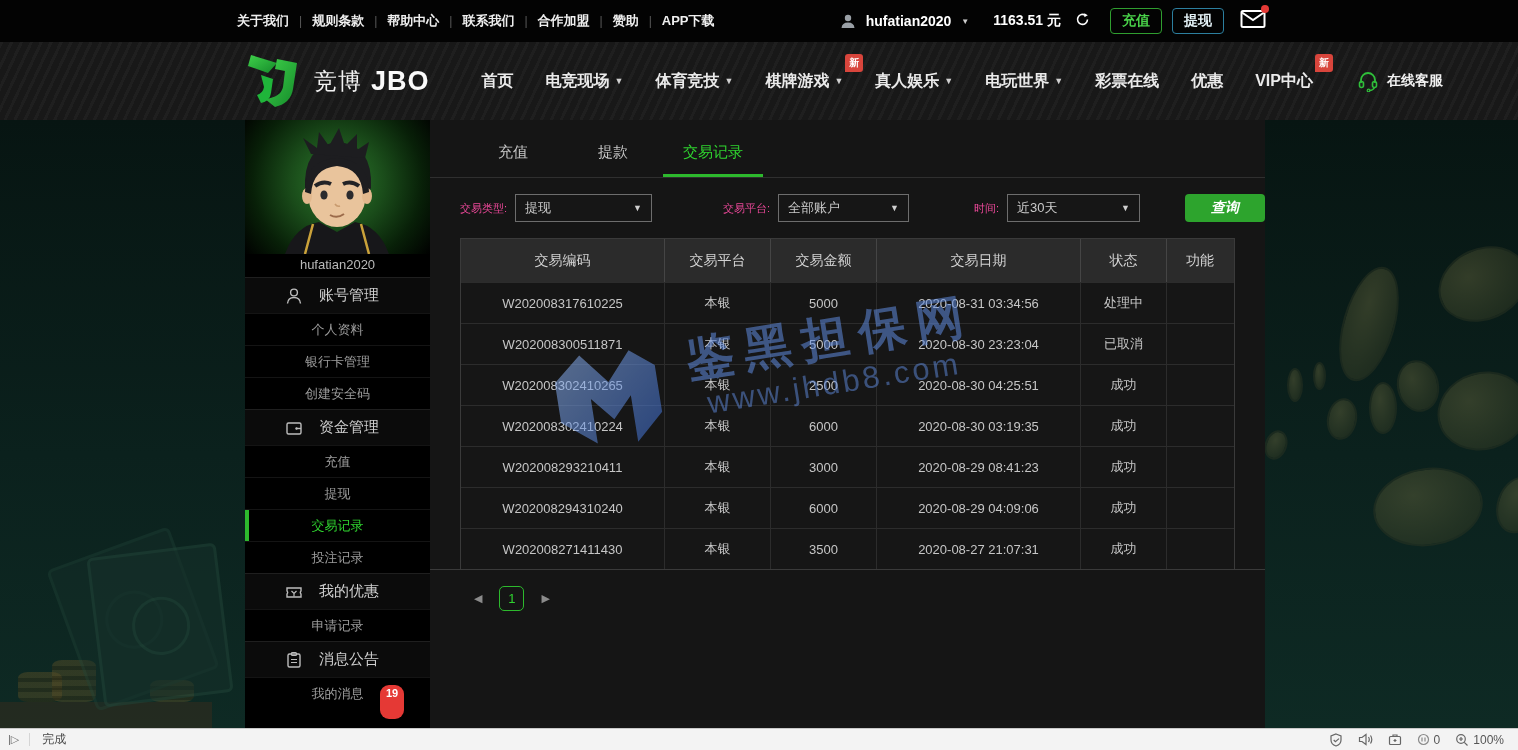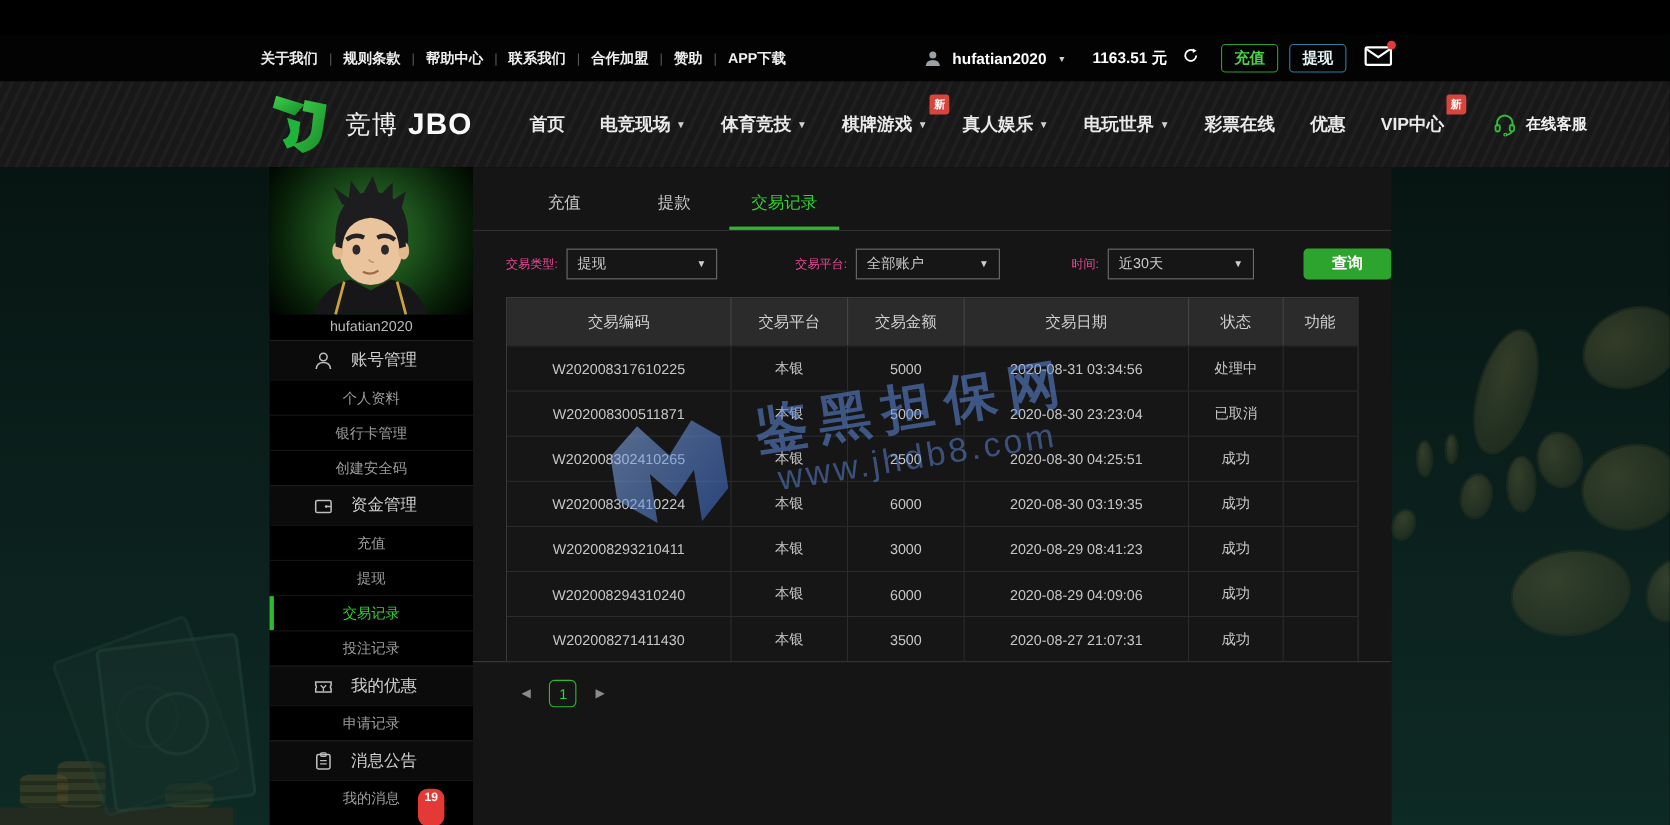--- a/index.html
+++ b/index.html
@@ -2,21 +2,21 @@
 <html><head>
 <meta charset="utf-8">
 <style>
   * { margin:0; padding:0; box-sizing:border-box; }
   html,body { width:1518px; height:750px; overflow:hidden; background:#000; }
   body { font-family:"Liberation Sans","DejaVu Sans",sans-serif; }
   .page { position:relative; width:1518px; height:750px; background:#061210; }
 
   
   .topbar { height:42px; background:#030303; display:flex; align-items:center;
-            justify-content:space-between; padding:0 252px 0 237px;margin-top:32px; }
+            justify-content:space-between; padding:0 252px 0 237px; }
   .topbar-links { display:flex; align-items:center; gap:10px; }
   .topbar-links a { color:#efefef; font-size:13px; font-weight:bold; text-decoration:none; white-space:nowrap; }
   .tl-sep { color:#5a5a5a; font-size:12px; }
   .topbar-right { display:flex; align-items:center; gap:10px; }
   .person-icon svg { display:block; }
   .tb-user { color:#fff; font-size:14px; font-weight:bold; }
   .tb-caret { color:#cfcfcf; font-size:8px; margin-right:14px; }
   .tb-balance { color:#fff; font-size:14px; font-weight:bold; }
   .refresh-icon { margin:0 10px 0 4px; }
   .tb-btn { height:26px; min-width:52px; padding:0 10px; border-radius:4px; background:transparent;
@@ -97,21 +97,21 @@
   .tab.active { color:#2fd32f; border-bottom:3px solid #2db92d; padding-bottom:12px; }
   .filters { height:60px; display:flex; align-items:center; padding-left:30px; }
   .f-label { color:#ec4899; font-size:11px; }
   .select { margin-left:8px; width:137px; height:28px; border:1px solid #6d6d6d; background:#161616;
             color:#cacaca; font-size:13px; display:flex; align-items:center; justify-content:space-between;
             padding:0 9px; cursor:pointer; }
   .select .sel-caret { color:#cfcfcf; font-size:9px; }
   .fg2 { margin-left:71px; } .fg2 .select { width:131px; }
   .fg3 { margin-left:65px; } .fg3 .select { width:133px; }
   .search-btn { margin-left:45px; width:80px; height:28px; background:#2da42d; border:none; border-radius:4px;
-                color:#fff; font-size:14px; font-weight:bold; cursor:pointer; }
+                color:#fff; font-size:14px; font-weight:bold; cursor:pointer;font-style:italic; }
 
   .table { margin:0 30px; border:1px solid #3a3a3a; border-bottom:none; }
   .t-head { display:flex; height:43px; background:#2b2b2b; }
   .t-head .cell { color:#d2d2d2; font-size:14px; border-right:1px solid #454545; }
   .t-head .cell:last-child { border-right:none; }
   .t-row { display:flex; height:41px; background:#161616; border-top:1px solid #2c2c2c; }
   .t-row .cell { color:#c6c6c6; font-size:13px; border-right:1px solid #2c2c2c; }
   .t-row .cell:last-child { border-right:none; }
   .table-wrap { border-bottom:1px solid #3a3a3a; }
   .cell { display:flex; align-items:center; justify-content:center; }

